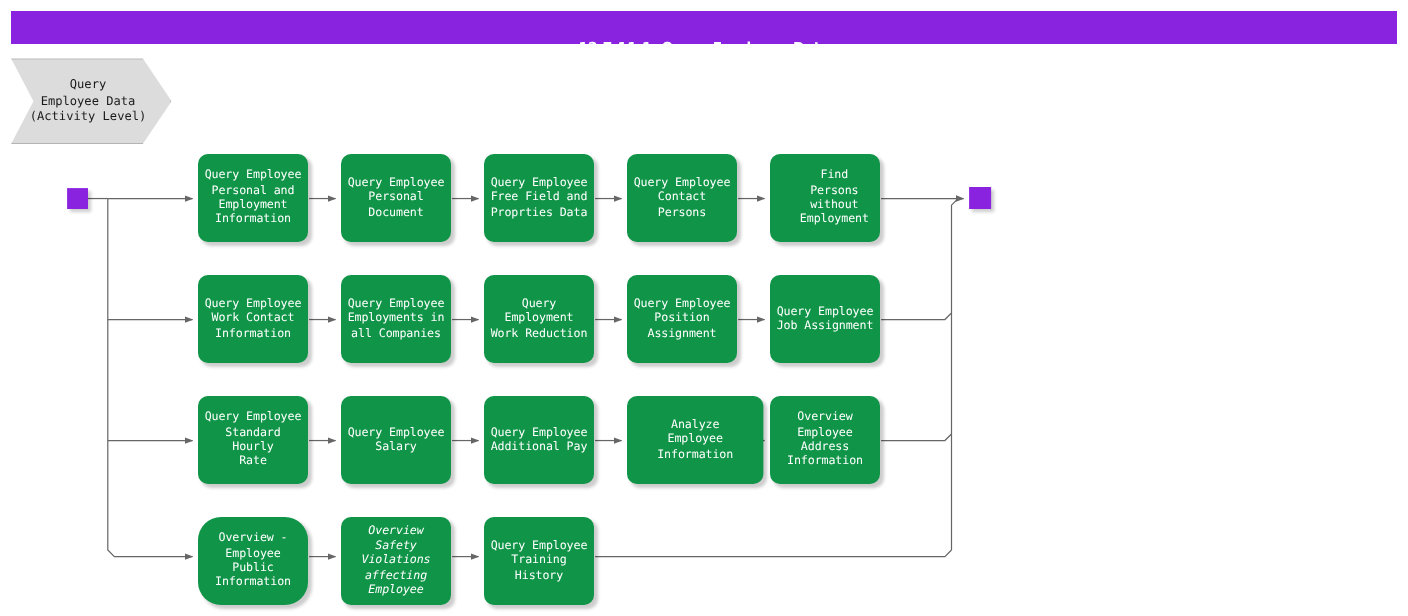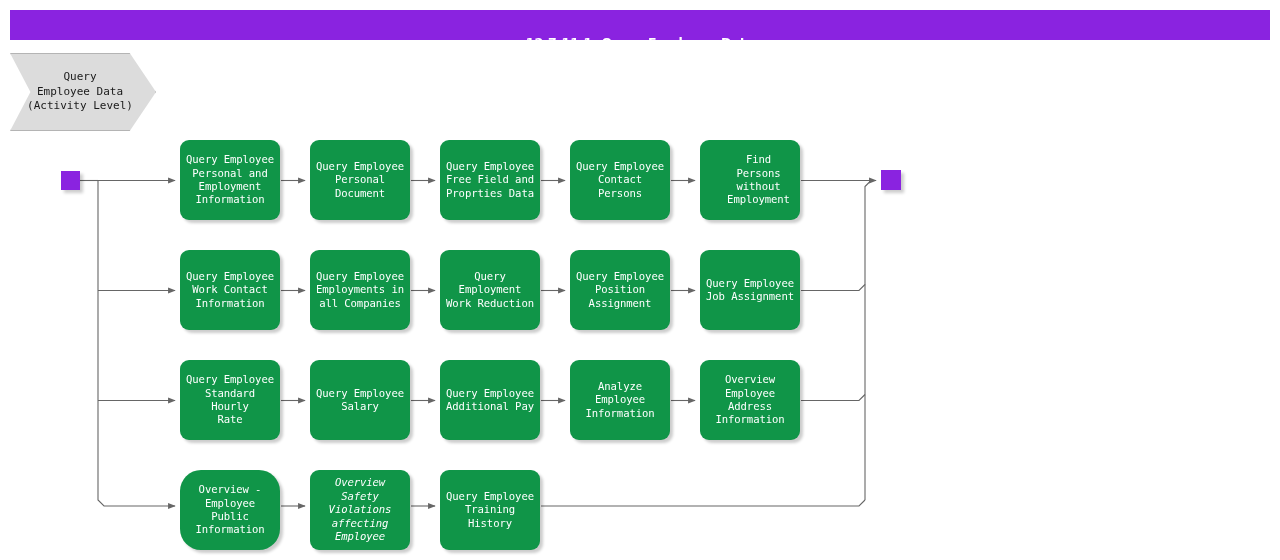--- a/index.html
+++ b/index.html
@@ -220,21 +220,21 @@
 Rate</span>
   </div>
   <div class="node" style="left:310px; top:360px; width:100px; height:80px;">
     <span class="node-label">Query Employee
 Salary</span>
   </div>
   <div class="node" style="left:440px; top:360px; width:100px; height:80px;">
     <span class="node-label">Query Employee
 Additional Pay</span>
   </div>
-  <div class="node" style="left:570px; top:360px; width:100px; height:80px;">
+  <div class="node" style="left:570px; top:360px; width:124px; height:80px;">
     <span class="node-label">Analyze
 Employee
 Information</span>
   </div>
   <div class="node" style="left:700px; top:360px; width:100px; height:80px;">
     <span class="node-label">Overview
 Employee
 Address
 Information</span>
   </div>

